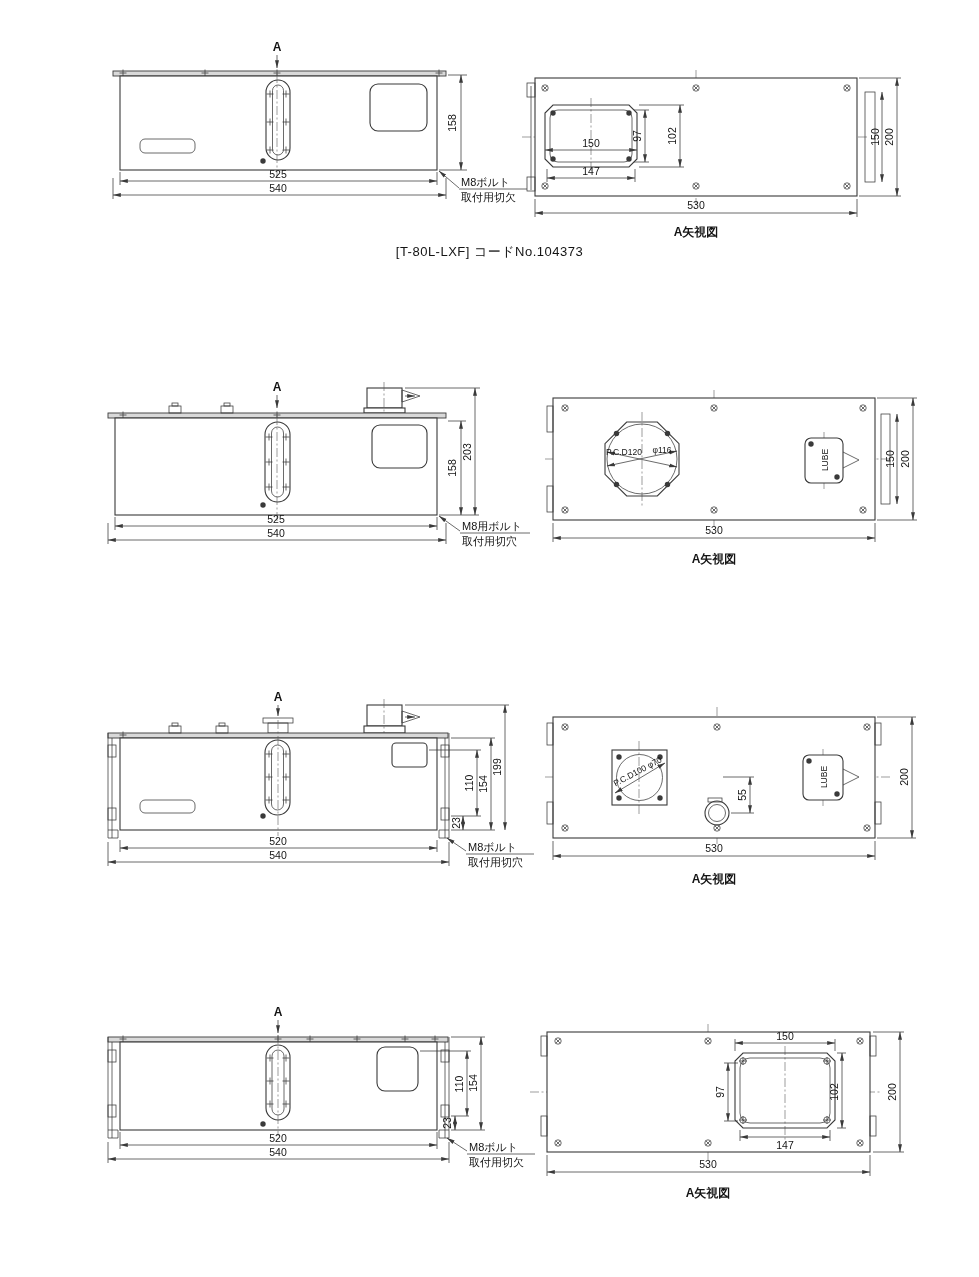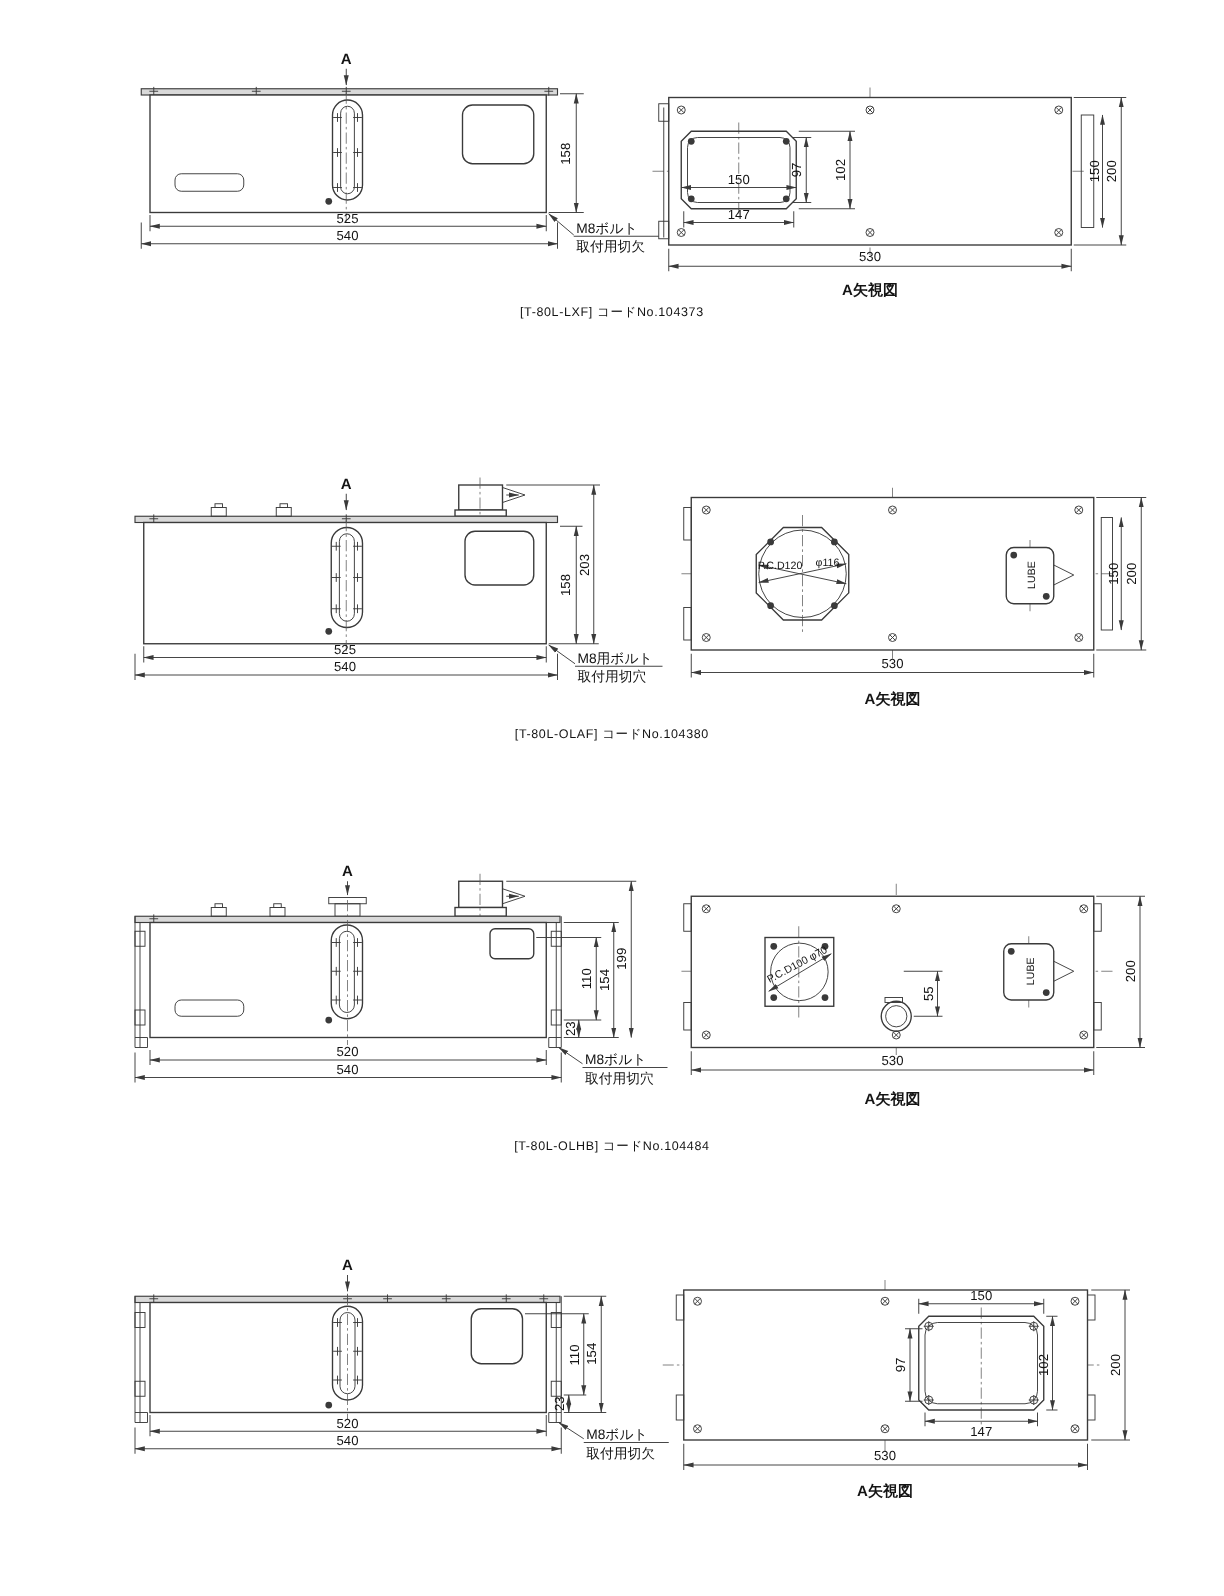--- a/index.html
+++ b/index.html
@@ -1,19 +1,19 @@
 <!DOCTYPE html>
 <html><head>
 <meta charset="utf-8">
 <style>
   html,body{margin:0;padding:0;background:#fff;}
   #page{position:relative;width:979px;height:1277px;background:#fff;overflow:hidden;
         font-family:"Liberation Sans",sans-serif;}
   .drw{position:absolute;}
-  .cap{position:absolute;width:100%;text-align:center;font-size:10px;color:#141414;
+  .cap{position:absolute;width:100%;text-align:center;font-size:13px;color:#141414;
        letter-spacing:0.5px;}
   
   .s  {stroke:#3a3a3a;stroke-width:1.1;fill:none;stroke-linecap:square;}
   .sf {stroke:#3a3a3a;stroke-width:1.1;fill:#fff;}
   .pl {stroke:#3a3a3a;stroke-width:0.9;fill:#d9d9d9;}
   .s2 {stroke:#3a3a3a;stroke-width:0.75;fill:none;}
   .dl {stroke:#3a3a3a;stroke-width:0.75;fill:none;}
   .cl {stroke:#5a5a5a;stroke-width:0.6;fill:none;stroke-dasharray:9 2.5 2 2.5;}
   text.d{font-family:"Liberation Sans",sans-serif;font-size:10.5px;fill:#141414;text-anchor:middle;}
   text.a{font-family:"Liberation Sans",sans-serif;font-size:12px;font-weight:bold;fill:#141414;text-anchor:middle;}
@@ -235,21 +235,20 @@
   <line class="s2" x1="332" y1="8" x2="372" y2="8"></line>
       <line class="s2" x1="332" y1="130" x2="372" y2="130"></line>
   <line class="dl" x1="368" y1="8" x2="368" y2="130" marker-start="url(#ar)" marker-end="url(#ar)"></line>
   <text class="d" transform="rotate(-90 364 69)" x="364" y="69">200</text>
   <line class="s2" x1="8" y1="133" x2="8" y2="152"></line>
       <line class="s2" x1="330" y1="133" x2="330" y2="152"></line>
   <line class="dl" x1="8" y1="148" x2="330" y2="148" marker-start="url(#ar)" marker-end="url(#ar)"></line>
   <text class="d" x="169" y="144">530</text>
   <text class="v" x="169" y="173">A矢視図</text>
 </svg>
-<div class="cap" style="top:580px">[T-80L-OLAF] コードNo.104380</div>
 
 <svg class="drw" style="left:75px;top:690px" width="465" height="215">
   <text class="a" x="203" y="11">A</text>
   <line class="dl" x1="203" y1="15" x2="203" y2="26" marker-end="url(#ar)"></line>
   <g>
     <rect class="sf" x="292" y="15" width="35" height="21"></rect>
     <rect class="sf" x="289" y="36" width="41" height="7"></rect>
     <line class="cl" x1="309" y1="9" x2="309" y2="47"></line>
     <path class="s2" d="M327,21 L345,27 L327,33 Z"></path>
     <line class="dl" x1="330" y1="27" x2="340" y2="27" marker-end="url(#ar)"></line>
@@ -371,21 +370,20 @@
   <line class="s2" x1="332" y1="12" x2="371" y2="12"></line>
       <line class="s2" x1="332" y1="133" x2="371" y2="133"></line>
   <line class="dl" x1="367" y1="12" x2="367" y2="133" marker-start="url(#ar)" marker-end="url(#ar)"></line>
   <text class="d" transform="rotate(-90 363 72)" x="363" y="72">200</text>
   <line class="s2" x1="8" y1="136" x2="8" y2="155"></line>
       <line class="s2" x1="330" y1="136" x2="330" y2="155"></line>
   <line class="dl" x1="8" y1="151" x2="330" y2="151" marker-start="url(#ar)" marker-end="url(#ar)"></line>
   <text class="d" x="169" y="147">530</text>
   <text class="v" x="169" y="178">A矢視図</text>
 </svg>
-<div class="cap" style="top:910px">[T-80L-OLHB] コードNo.104484</div>
 
 <svg class="drw" style="left:75px;top:1005px" width="465" height="200">
   <text class="a" x="203" y="11">A</text>
   <line class="dl" x1="203" y1="15" x2="203" y2="28" marker-end="url(#ar)"></line>
   <rect class="pl" x="33" y="32" width="340" height="5"></rect>
   <use href="#tk" x="48" y="34"></use>
       <use href="#tk" x="203" y="34"></use>
       <use href="#tk" x="235" y="34"></use>
   <use href="#tk" x="282" y="34"></use>
       <use href="#tk" x="330" y="34"></use>

